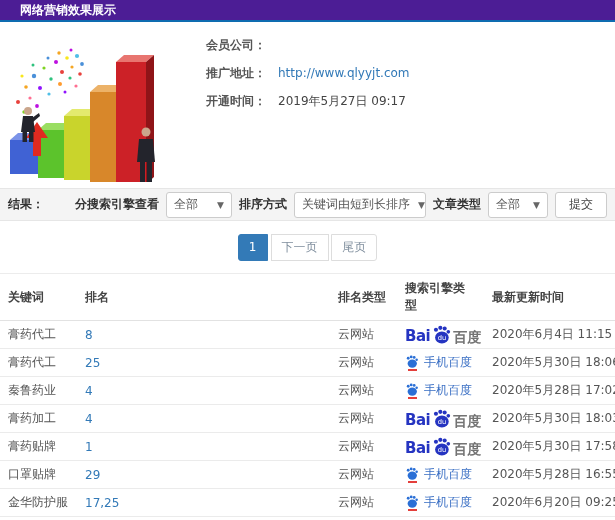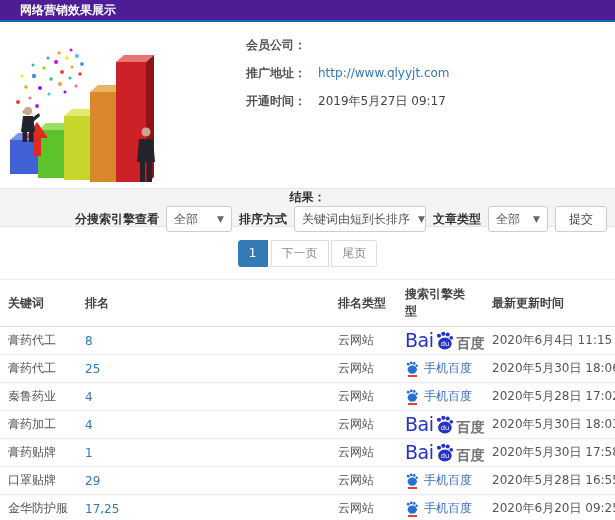--- a/index.html
+++ b/index.html
@@ -9,32 +9,32 @@
     background:#ffffff; overflow:hidden; position:relative;
     font-size:12px; color:#555;
   }
   
   .titlebar {
     height:22px; background:#4c1d95; border-bottom:2px solid #0e6cb0;
     color:#ffffff; font-size:12px; font-weight:bold;
     line-height:20px; padding-left:20px;
   }
   
-  .top-section { display:flex; height:164px; padding:10px 16px 0 4px;gap:40px; }
+  .top-section { display:flex; height:164px; padding:10px 16px 0 4px; }
   .clipart { width:172px; height:150px; flex:0 0 172px; }
   .info { flex:1; padding-top:4px; }
   .info-row { display:flex; align-items:flex-start; margin-bottom:9px; line-height:19px; }
   .info-label { width:90px; text-align:right; font-weight:bold; color:#555; flex:0 0 90px; }
   .info-value { margin-left:12px; color:#444; }
   .link { color:#3279b7; text-decoration:none; cursor:pointer; }
   .hl-red { color:#f04e3a; }
   
   .results-bar {
     background:#f4f4f4; border-top:1px solid #e6e6e6; border-bottom:1px solid #e6e6e6;
-    height:39px; display:flex; align-items:center; padding:0 8px; margin-top:2px;flex-direction:column;
+    height:33px; display:flex; align-items:center; padding:0 8px; margin-top:2px;
   }
   .results-label { font-weight:bold; color:#333; }
   .filter-controls { margin-left:auto; display:flex; align-items:center; gap:7px; }
   .filter-label { font-weight:bold; color:#333; white-space:nowrap; }
   .select {
     background:#fff; border:1px solid #ccc; border-radius:3px; height:26px;
     display:inline-flex; align-items:center; justify-content:space-between;
     padding:0 7px; color:#555; cursor:pointer; white-space:nowrap;
   }
   .select .caret { color:#666; font-size:9px; margin-left:8px; }
@@ -63,21 +63,21 @@
   }
   td {
     padding:0 8px; border-bottom:1px solid #ebebeb; color:#555; height:28px;
     overflow:hidden; white-space:nowrap;
   }
   .col-kw{width:77px;} .col-rank{width:253px;} .col-type{width:67px;}
   .col-eng{width:87px;} .col-upd{width:auto;}
   td .rank-link { color:#3279b7; cursor:pointer; }
   
   .bd { display:inline-flex; align-items:flex-end; line-height:1; }
-  .bd-bai { color:#2534c1; font-weight:normal; font-size:19px; letter-spacing:-0.5px; }
+  .bd-bai { color:#2534c1; font-weight:bold; font-size:15px; letter-spacing:-0.5px; }
   .bd-paw { margin:0 1px -2px 1px; }
   .bd-cn  { color:#737373; font-weight:bold; font-size:14px; }
   
   .mb { display:inline-flex; align-items:center; }
   .mb-paw { display:inline-flex; flex-direction:column; align-items:center; margin-right:5px; }
   .mb-paw .ul { width:9px; height:2px; background:#e43f3b; margin-top:1px; }
   .mb-txt { color:#3a6fc4; font-size:12px; }
 </style>
 </head>
 <body>

